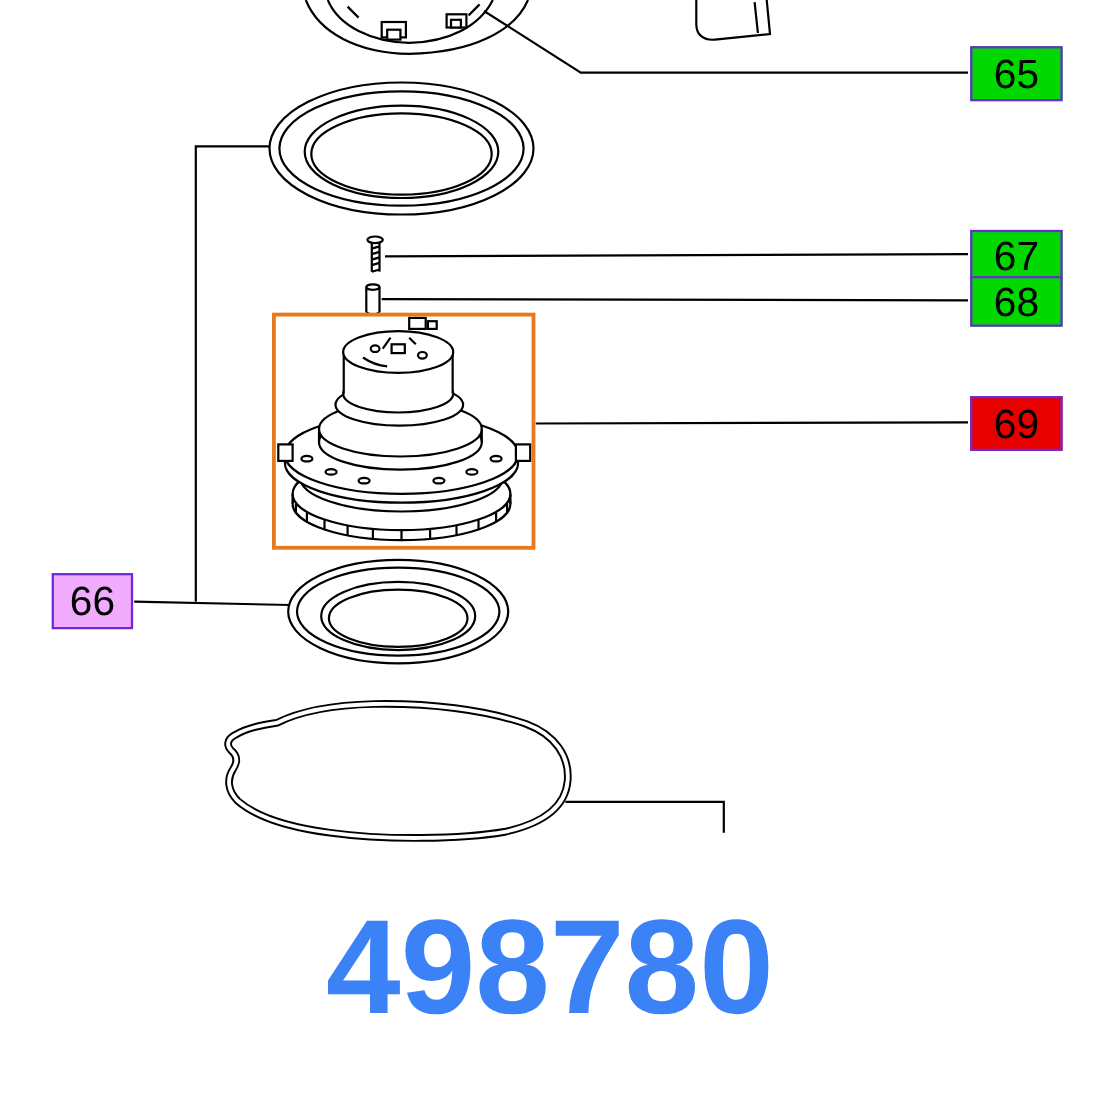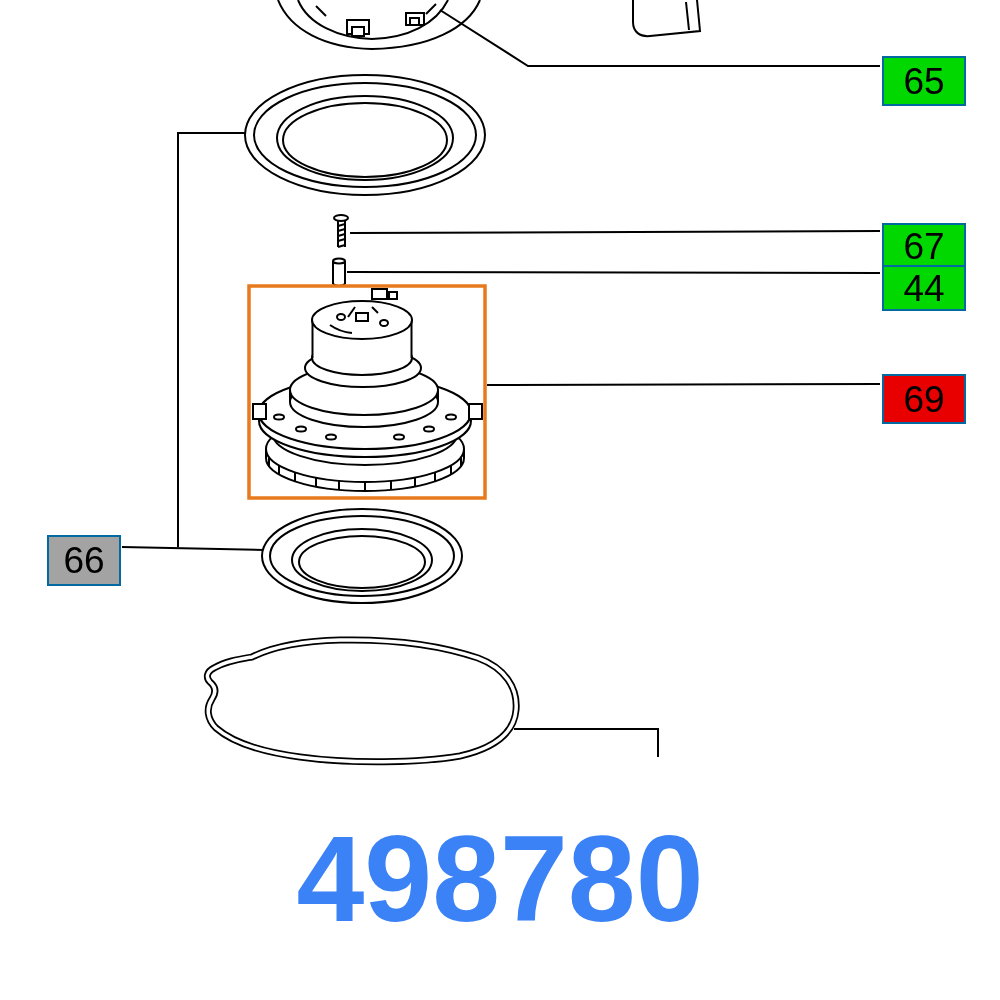--- a/index.html
+++ b/index.html
@@ -3,23 +3,23 @@
 <meta charset="utf-8">
 <style>
   html,body{margin:0;padding:0;}
   body{
     width:1000px;height:1000px;position:relative;background:#ffffff;
     font-family:"Liberation Sans",sans-serif;overflow:hidden;
   }
   .stage{position:absolute;left:0;top:0;width:1000px;height:1000px;}
   svg.drawing{position:absolute;left:0;top:0;}
   .callout{
-    position:absolute;box-sizing:border-box;border:2px solid #0369a1;
+    position:absolute;box-sizing:border-box;border:2px solid #6d28d9;
     display:flex;align-items:center;justify-content:center;
-    font-size:37px;color:#000;line-height:1;margin-top:14px;
+    font-size:37px;color:#000;line-height:1;
   }
   #callout-65{left:882px;top:42px;width:84px;height:50px;}
   #callout-67{left:882px;top:209px;width:84px;height:46px;text-align:center;}
   #callout-68{left:882px;top:251px;width:84px;height:46px;}
   #callout-69{left:882px;top:360px;width:84px;height:50px;}
   #callout-66{left:47px;top:521px;width:74px;height:51px;}
   .part-number{
     position:absolute;left:0;top:818px;width:1000px;text-align:center;
     font-size:122px;font-weight:bold;color:#3b82f6;line-height:1;letter-spacing:0;
   }
@@ -159,23 +159,23 @@
       <path d="M 252,657 C 270,648 300,641 340,640 C 390,639 440,645 478,658
                C 505,668 518,688 516,710 C 514,733 495,748 460,756
                C 420,763 350,764 300,757 C 262,752 232,742 216,728
                C 207,719 206,708 212,699 C 216,693 216,687 210,682
                C 206,678 206,672 214,668 C 226,661 240,659 252,657 Z" stroke="#fff" stroke-width="3.5"></path>
     </g>
   </svg>
 
   <div class="callout" id="callout-65" style="background-color: rgb(0, 216, 0);">65</div>
 
-  <div class="callout" id="callout-66" style="background-color: #a3a3a3;">66</div>
+  <div class="callout" id="callout-66" style="background-color: #f0abfc;">66</div>
 
   <div class="callout" id="callout-67" style="background-color: rgb(0, 216, 0);">67</div>
 
-  <div class="callout" id="callout-68" style="background-color: rgb(0, 216, 0);">44</div>
+  <div class="callout" id="callout-68" style="background-color: rgb(0, 216, 0);">68</div>
 
   <div class="callout" id="callout-69" style="background-color: rgb(232, 0, 0);">69</div>
 
   <div class="part-number">498780</div>
 
 </div>
 
 </body></html>

